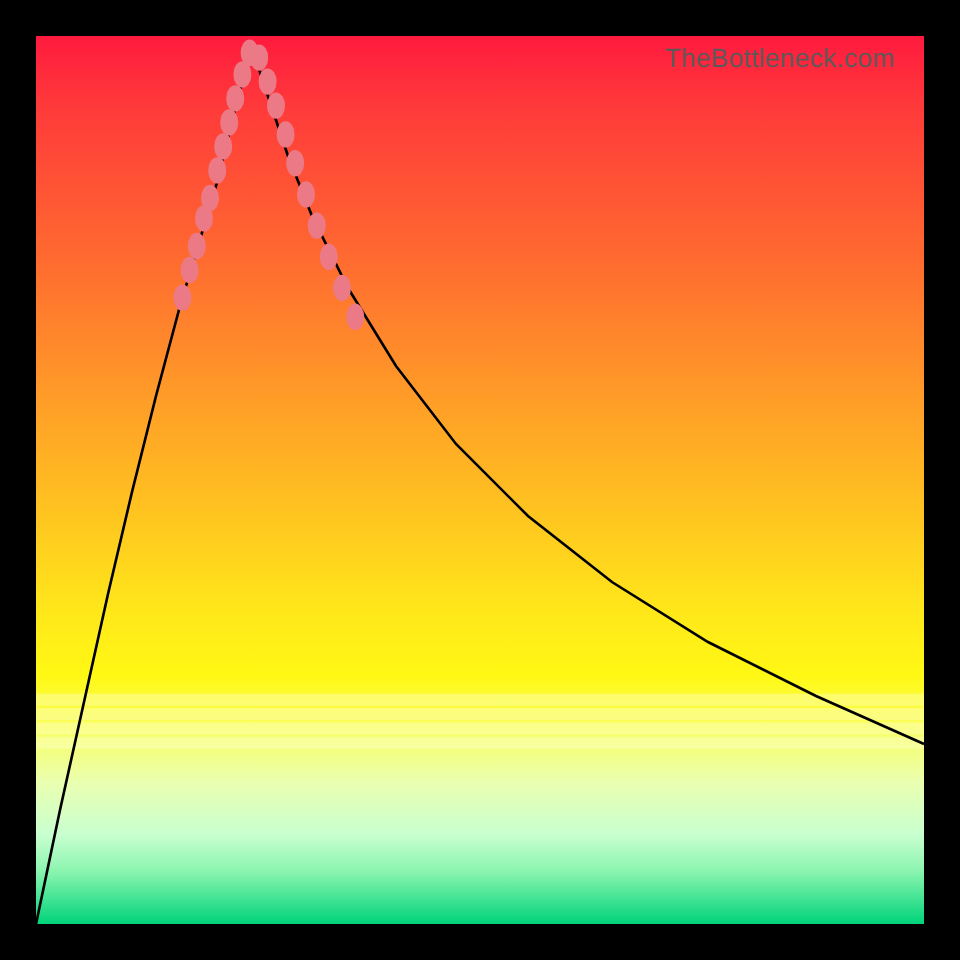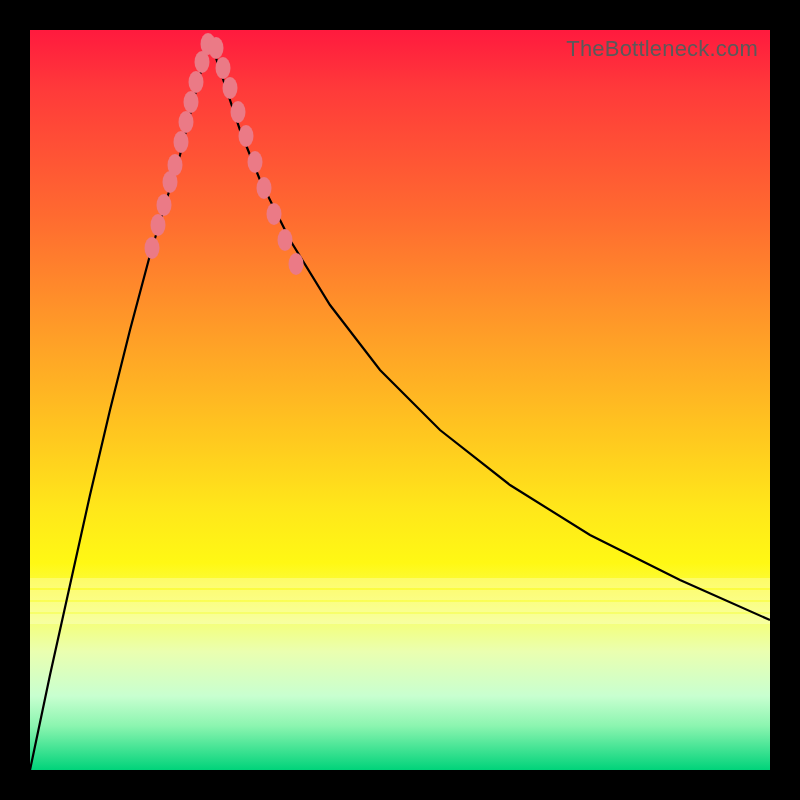--- a/index.html
+++ b/index.html
@@ -39,21 +39,21 @@
   }
   .pale-band {
     position: absolute;
     left: 0;
     width: 100%;
     background: rgba(255,255,255,0.28);
   }
   .watermark {
     position: absolute;
     top: 6px;
-    right: 12px;
+    right: 24px;
     color: #5a5a5a;
     font-size: 22px;
     letter-spacing: 0.2px;
     font-weight: 500;
     user-select: none;
   }
   svg.curves {
     position: absolute;
     left: 0;
     top: 0;

